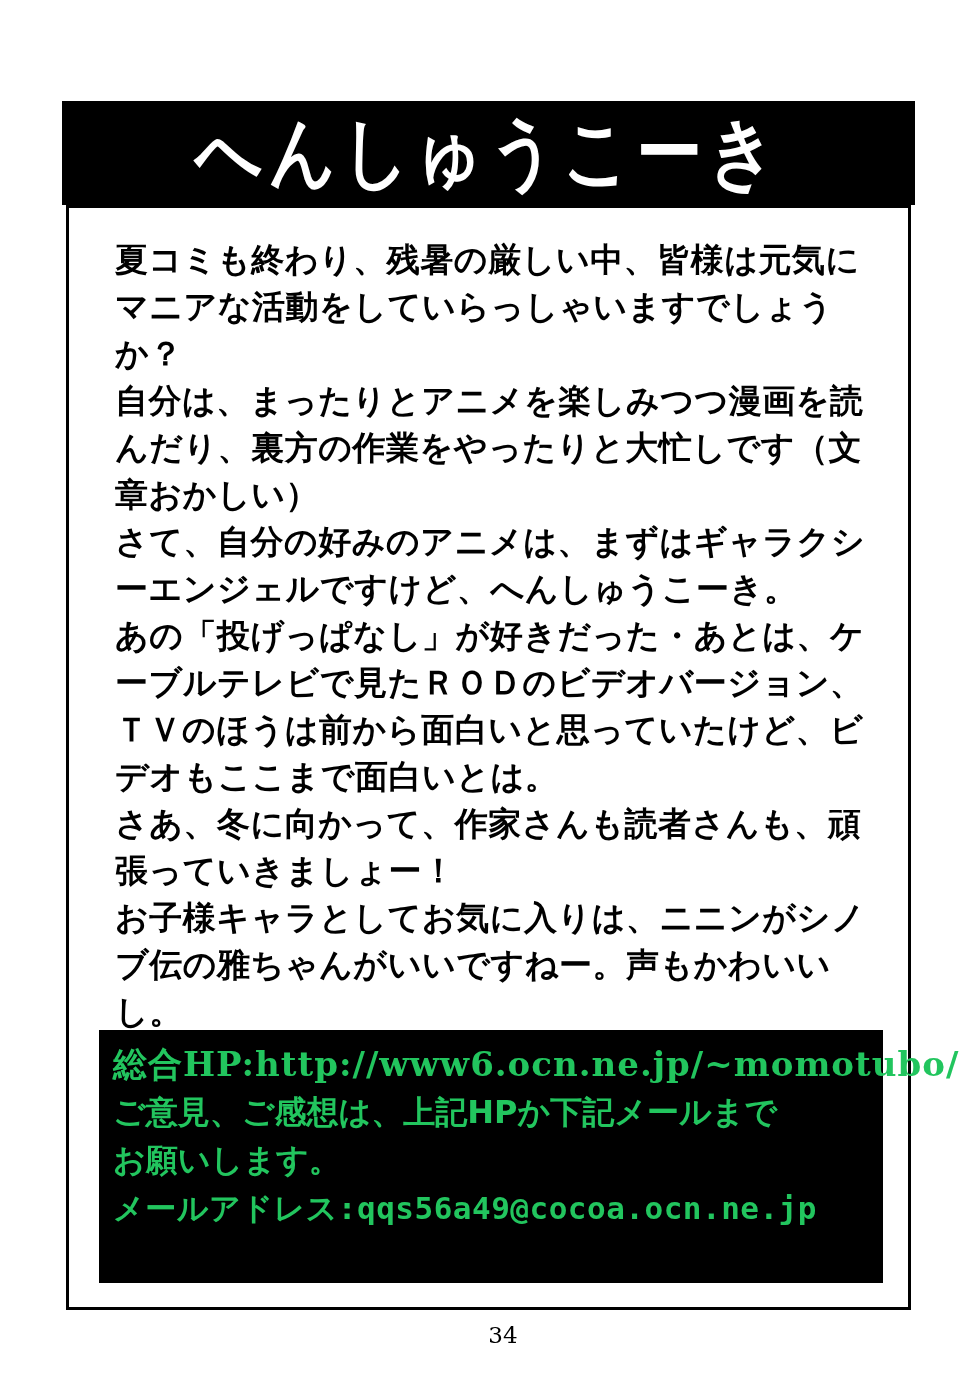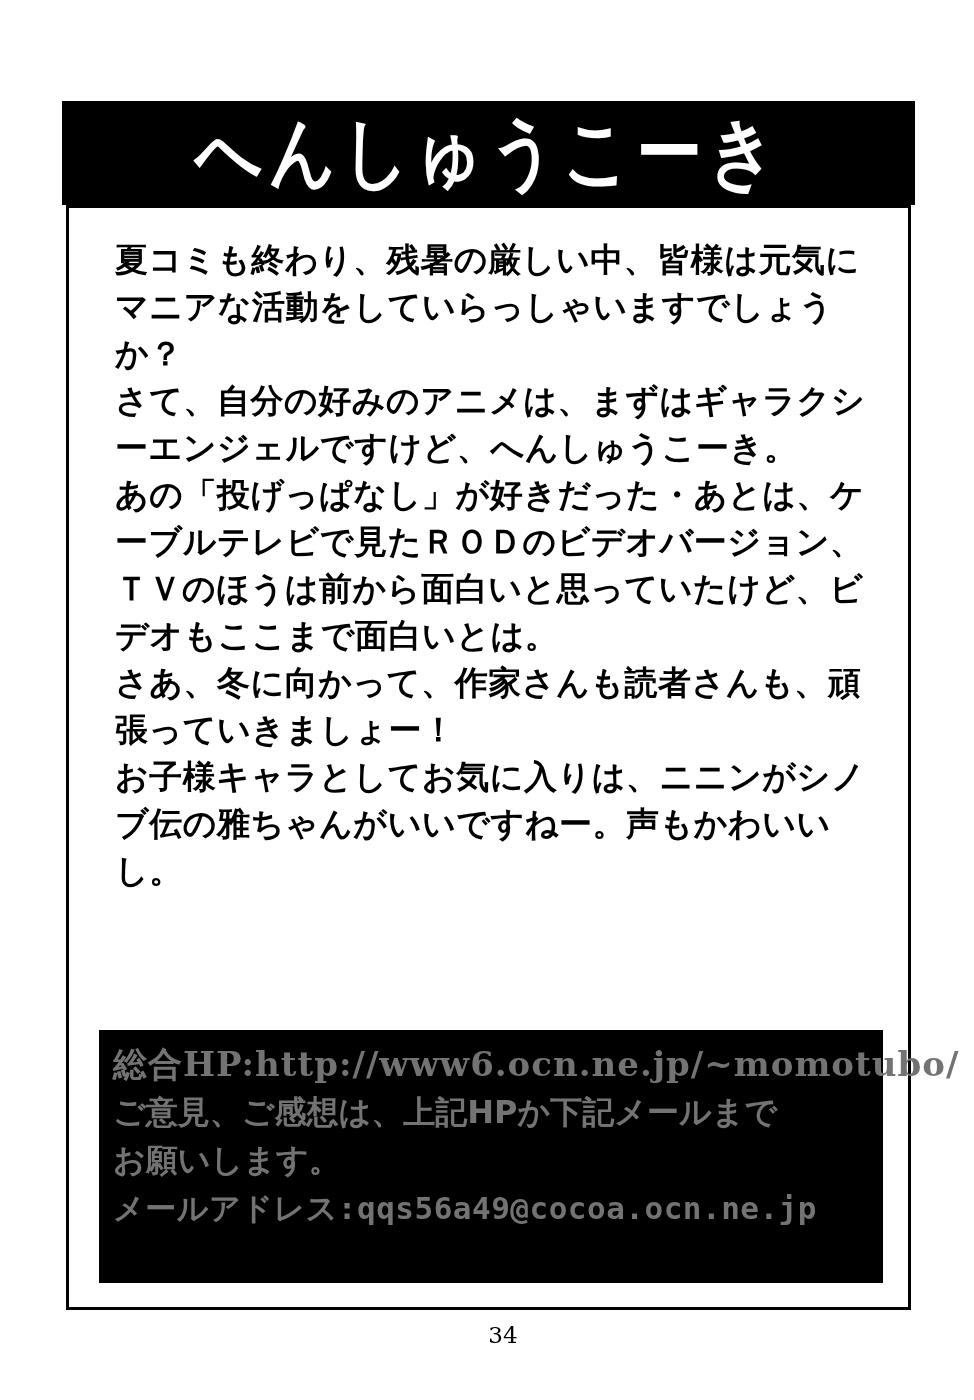--- a/index.html
+++ b/index.html
@@ -82,21 +82,21 @@
     position: absolute;
     left: 30px;
     top: 822px;
     width: 784px;
     height: 253px;
     background: #000000;
     box-sizing: border-box;
     padding: 10px 14px 8px 14px;
   }
   .contact-block .line {
-    color: #737373;
+    color: #22c55e;
     font-family: "DejaVu Sans", sans-serif;
     font-weight: bold;
     font-size: 32px;
     line-height: 48px;
     letter-spacing: 0px;
     white-space: nowrap;
   }
   .contact-block .line.url,
   .contact-block .line.mail {
     font-family: "DejaVu Serif", serif;
@@ -128,20 +128,21 @@
 <div class="page">
 
   <div class="title-banner">
     <span class="title-text">へんしゅうこーき</span>
   </div>
 
   <div class="body-box">
 
     <div class="essay">
       <p>夏コミも終わり、残暑の厳しい中、皆様は元気にマニアな活動をしていらっしゃいますでしょうか？</p>
+      <p>自分は、まったりとアニメを楽しみつつ漫画を読んだり、裏方の作業をやったりと大忙しです（文章おかしい）</p>
       <p>さて、自分の好みのアニメは、まずはギャラクシーエンジェルですけど、へんしゅうこーき。</p>
       <p>あの「投げっぱなし」が好きだった・あとは、ケーブルテレビで見たＲＯＤのビデオバージョン、ＴＶのほうは前から面白いと思っていたけど、ビデオもここまで面白いとは。</p>
       <p>さあ、冬に向かって、作家さんも読者さんも、頑張っていきましょー！</p>
       <p>お子様キャラとしてお気に入りは、ニニンがシノブ伝の雅ちゃんがいいですねー。声もかわいいし。</p>
     </div>
 
     <div class="contact-block">
       <div class="line url">総合HP:http://www6.ocn.ne.jp/~momotubo/</div>
       <div class="line">ご意見、ご感想は、上記HPか下記メールまで</div>
       <div class="line">お願いします。</div>

